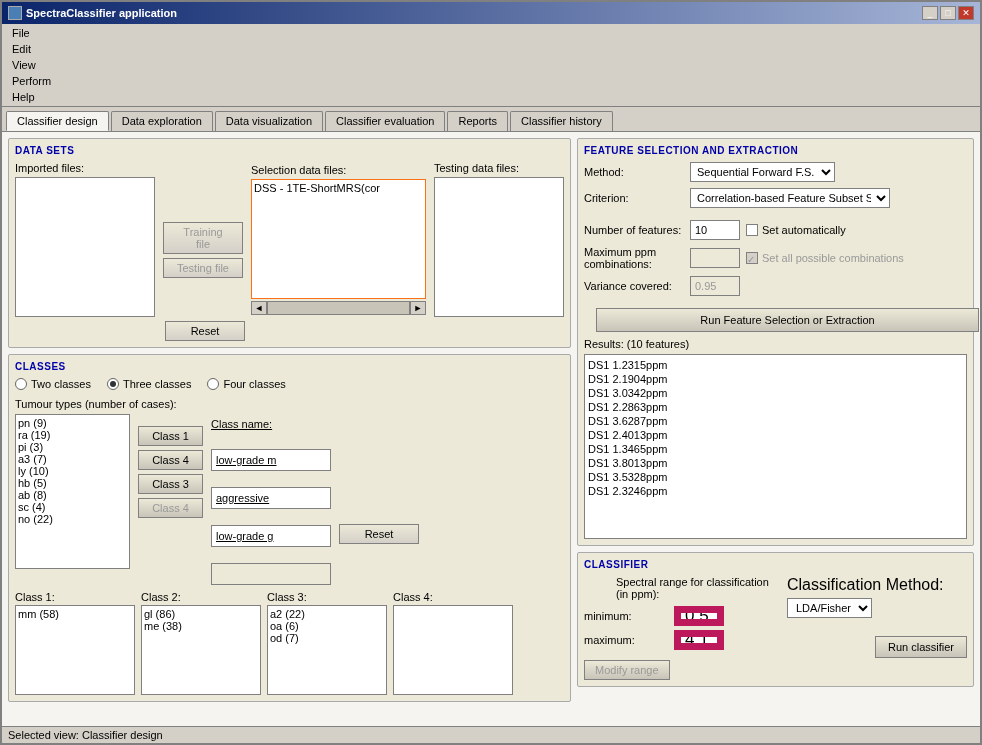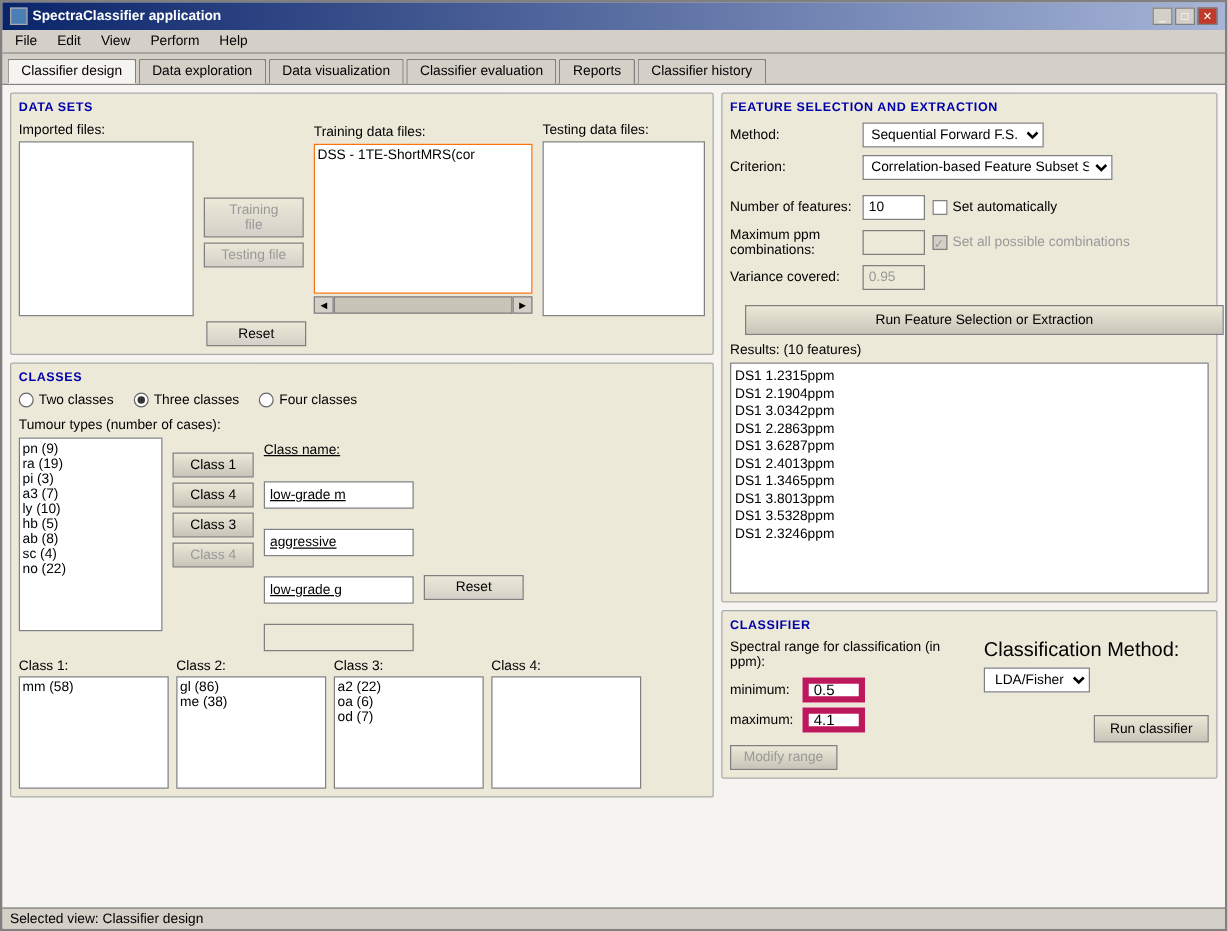--- a/index.html
+++ b/index.html
@@ -49,20 +49,21 @@
       font-size: 9px;
       display: flex; align-items: center; justify-content: center;
       cursor: pointer;
     }
     .title-btn.close { background: #c0392b; color: white; }
     .menubar {
       background: #d4d0c8;
       display: flex;
       border-bottom: 1px solid #808080;
       padding: 1px 2px;
+      flex-direction: column;
     }
     .menu-item {
       padding: 2px 8px;
       cursor: pointer;
       font-size: 11px;
     }
     .tab-bar {
       background: #d4d0c8;
       display: flex;
       padding: 4px 4px 0;
@@ -380,35 +381,37 @@
     .spectral-row {
       display: flex;
       gap: 16px;
       align-items: flex-start;
     }
     .spectral-left { flex: 1; }
     .spectral-right { flex: 0 0 180px; }
     .spectral-label {
       font-size: 11px;
       margin-bottom: 6px;
+      margin-left: 32px;
     }
     .min-max-row {
       display: flex;
       align-items: center;
       gap: 8px;
       margin-bottom: 4px;
     }
     .min-max-label { width: 50px; font-size: 11px; }
     .min-max-input {
       width: 50px;
       height: 20px;
-      border: 5px solid #be185d;
+      border: 7px solid #be185d;
       padding: 1px 4px;
-      font-size: 12px;
-      background: white;
+      font-size: 17px;
+      background: white;
+      margin-left: 32px;
     }
     .modify-btn {
       margin-top: 6px;
       padding: 3px 10px;
       background: linear-gradient(to bottom, #ece9d8, #c8c4b8);
       border: 1px solid #808080;
       cursor: pointer;
       font-size: 11px;
       color: #999;
     }
@@ -515,21 +518,21 @@
             <div class="col-label">Imported files:</div>
             <div class="file-list"></div>
           </div>
 
           <div class="btn-col">
             <button class="btn disabled" disabled="">Training file</button>
             <button class="btn disabled" disabled="">Testing file</button>
           </div>
 
           <div class="training-col">
-            <div class="col-label">Training data files:</div>
+            <div class="col-label">Selection data files:</div>
             <div class="training-file-list">
               <div>DSS - 1TE-ShortMRS(cor</div>
             </div>
             <div class="scroll-bar-row">
               <div class="scroll-btn">◄</div>
               <div class="scroll-track"></div>
               <div class="scroll-btn">►</div>
             </div>
           </div>
 

